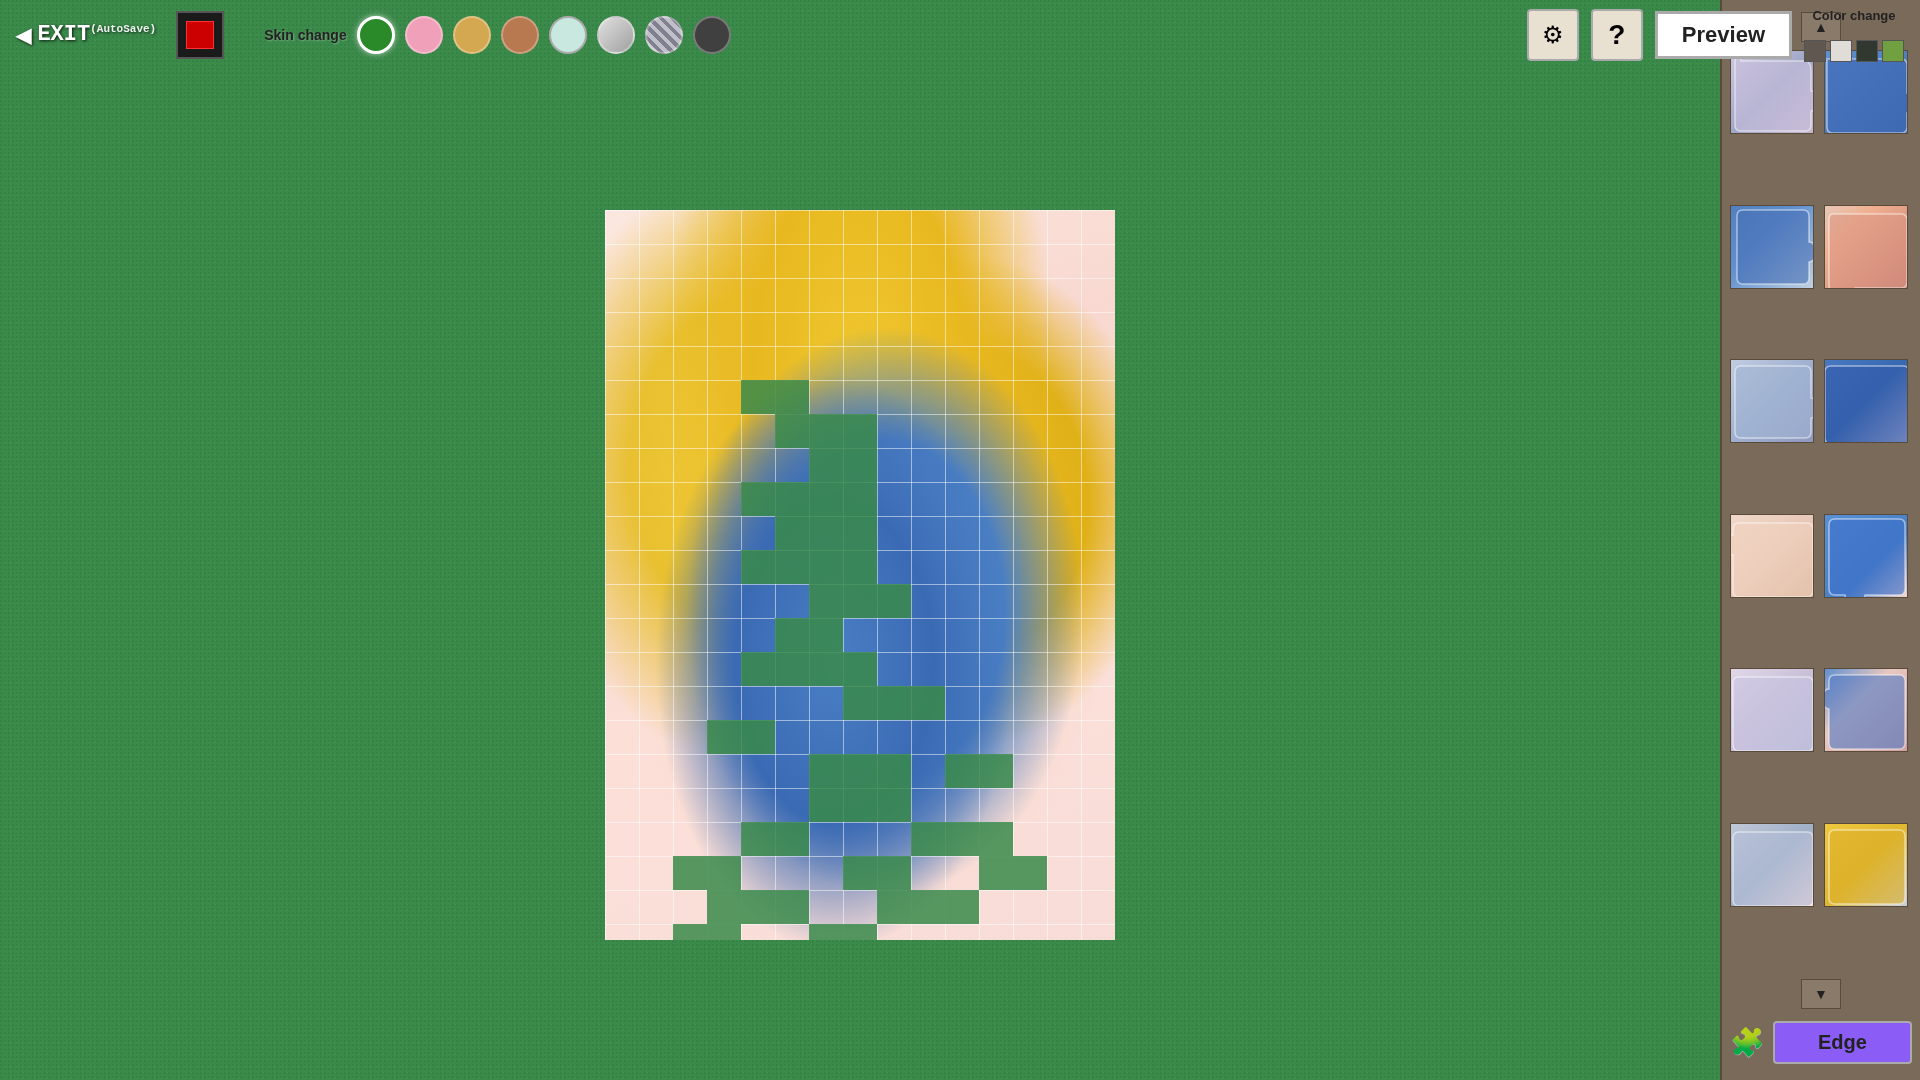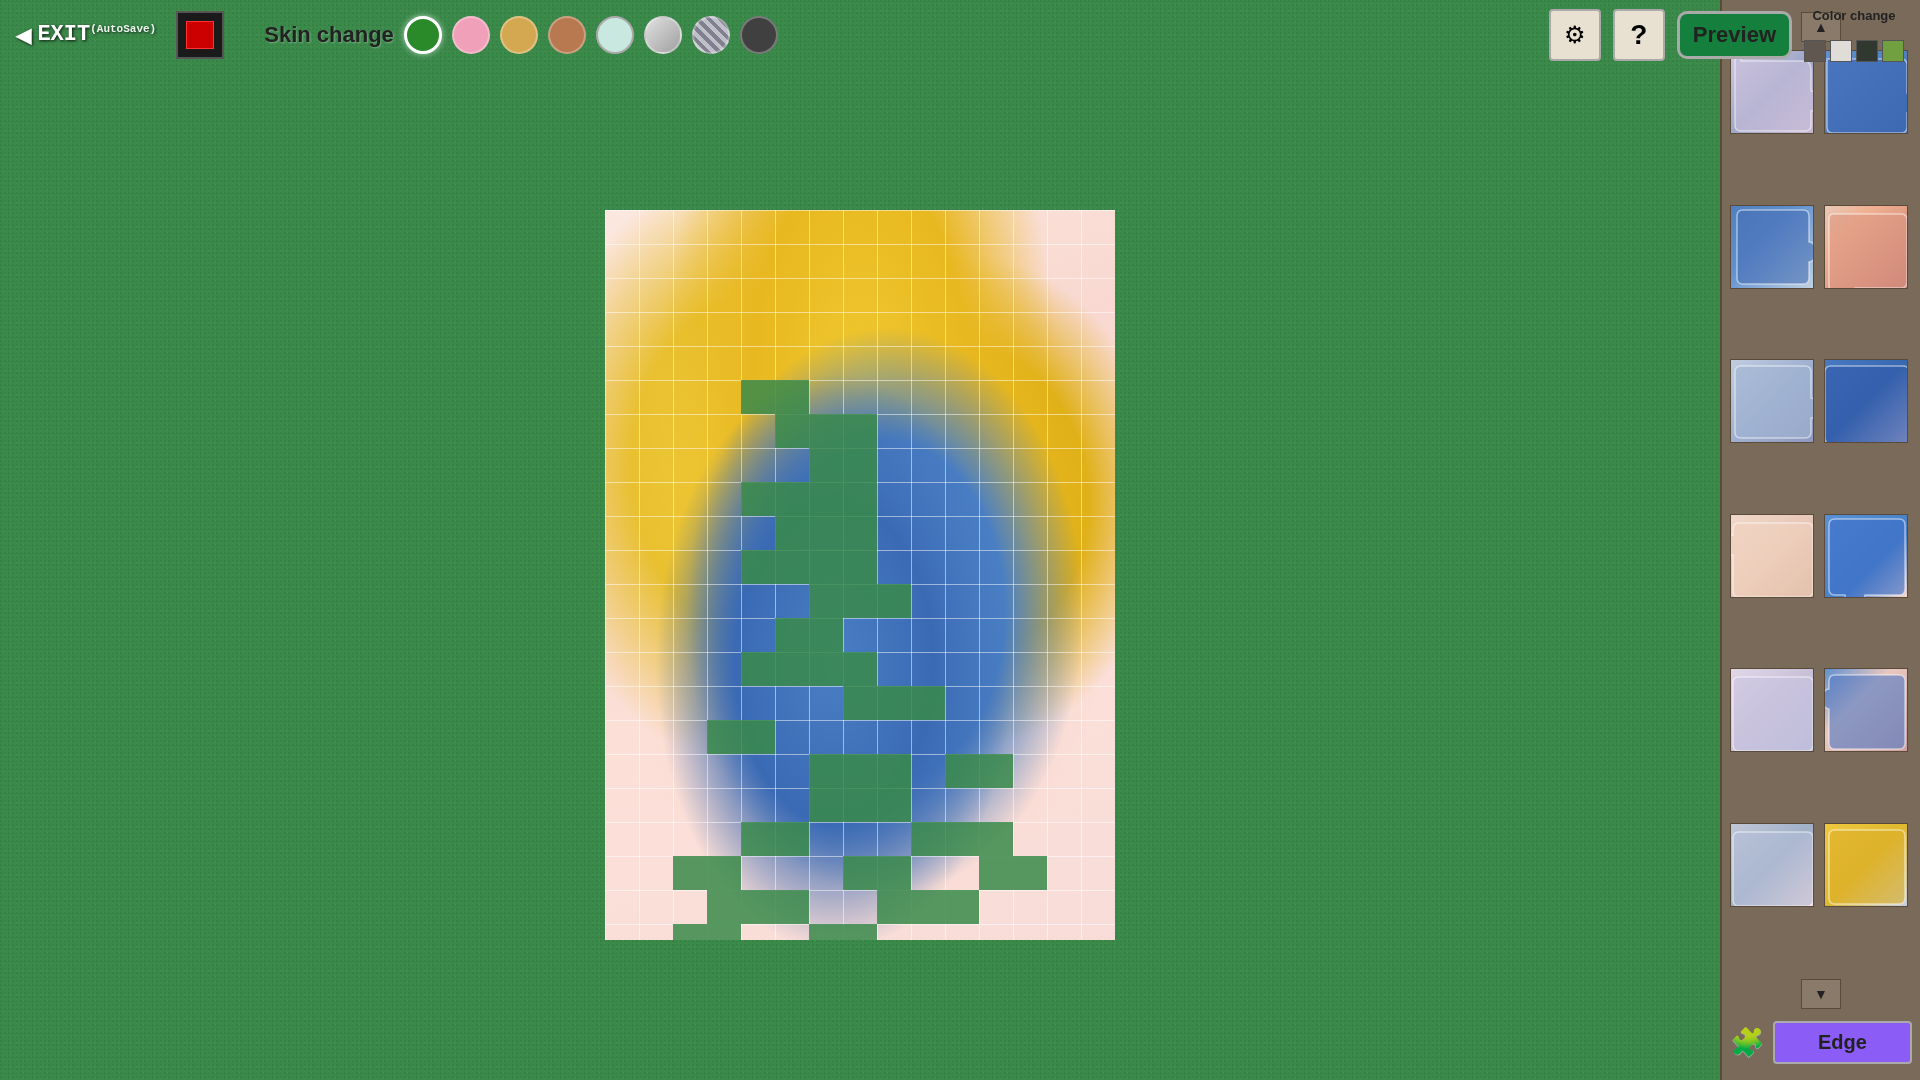--- a/index.html
+++ b/index.html
@@ -81,21 +81,21 @@
 
     
     .skin-change-section {
       display: flex;
       align-items: center;
       gap: 10px;
       margin-left: 20px;
     }
     .skin-change-label {
       color: #222;
-      font-size: 22px;
+      font-size: 14px;
       font-weight: bold;
       text-shadow: 1px 1px 2px rgba(255,255,255,0.3);
     }
     .skin-color-btn {
       width: 38px;
       height: 38px;
       border-radius: 50%;
       border: 2px solid rgba(255,255,255,0.3);
       cursor: pointer;
     }
@@ -119,24 +119,24 @@
       border: 2px solid #aaa;
       border-radius: 4px;
       display: flex;
       align-items: center;
       justify-content: center;
       cursor: pointer;
       font-size: 24px;
     }
 
     .preview-btn {
-      background: #15803d;
+      background: #ffffff;
       border: 3px solid #aaa;
-      border-radius: 10px;
-      padding: 8px 13px;
+      border-radius: 0;
+      padding: 8px 24px;
       font-size: 22px;
       font-weight: bold;
       cursor: pointer;
       color: #222;
     }
 
     
     .color-change-section {
       display: flex;
       flex-direction: column;

